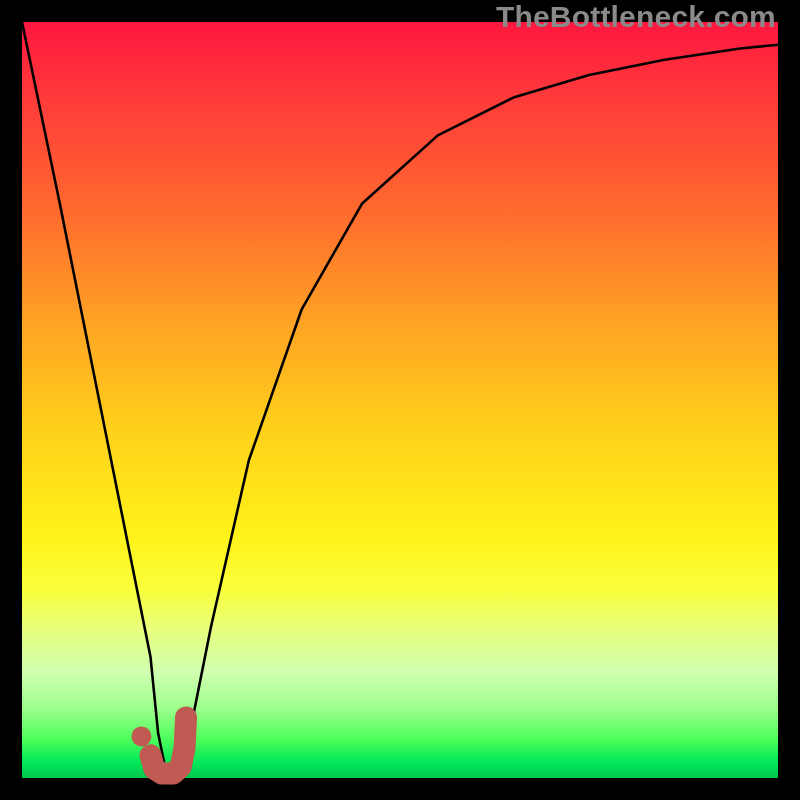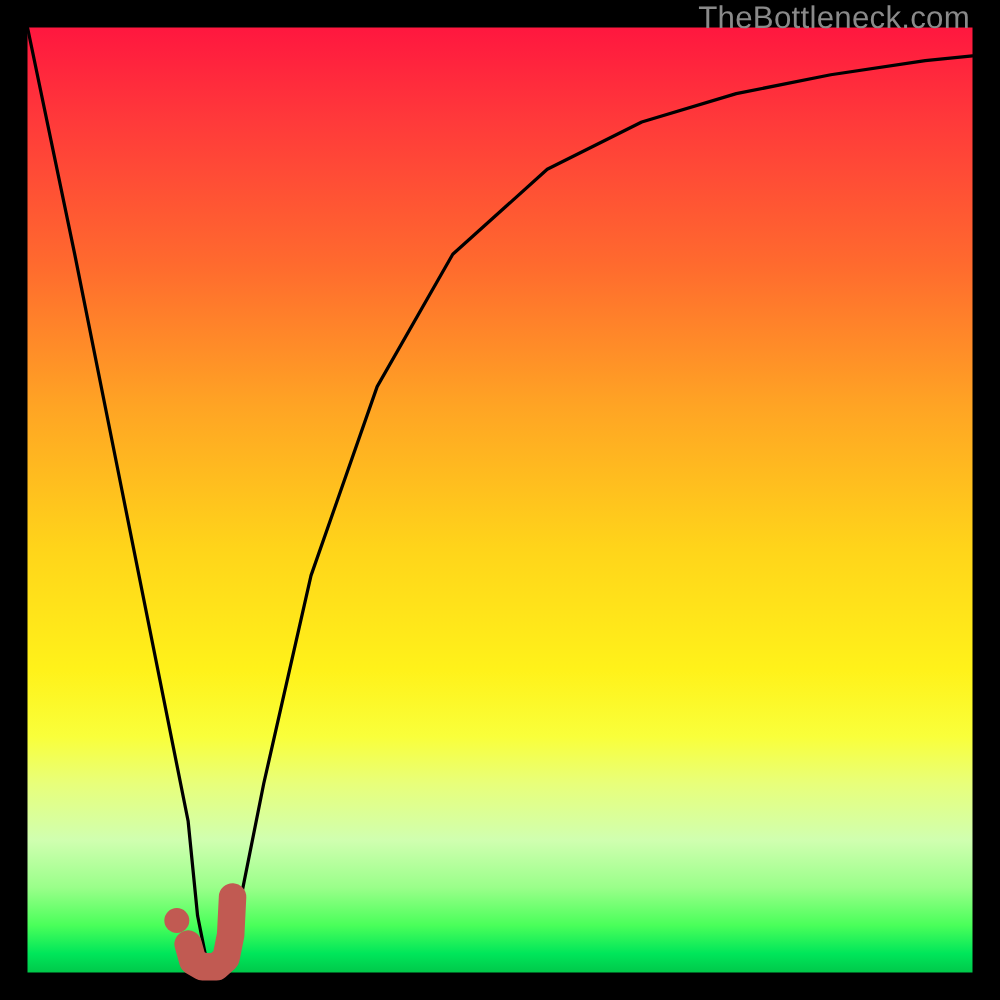--- a/index.html
+++ b/index.html
@@ -30,22 +30,22 @@
       #4aff5a 95%,
       #00e65a 98%,
       #00c84a 100%
     );
   }
   .watermark {
     position: absolute;
     top: 0px;
     right: 24px;
     font-family: Arial, Helvetica, sans-serif;
-    font-size: 25px;
-    font-weight: 400;
+    font-size: 30px;
+    font-weight: 700;
     color: #8a8a8a;
     letter-spacing: 0.2px;
     user-select: none;
   }
   svg.overlay {
     position: absolute;
     left: 22px;
     top: 22px;
     width: 756px;
     height: 756px;

